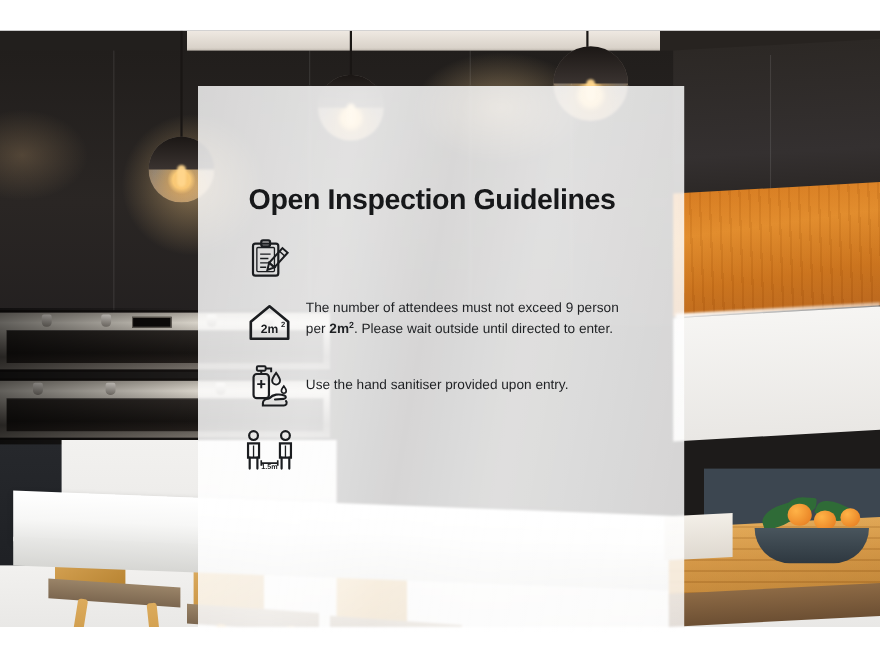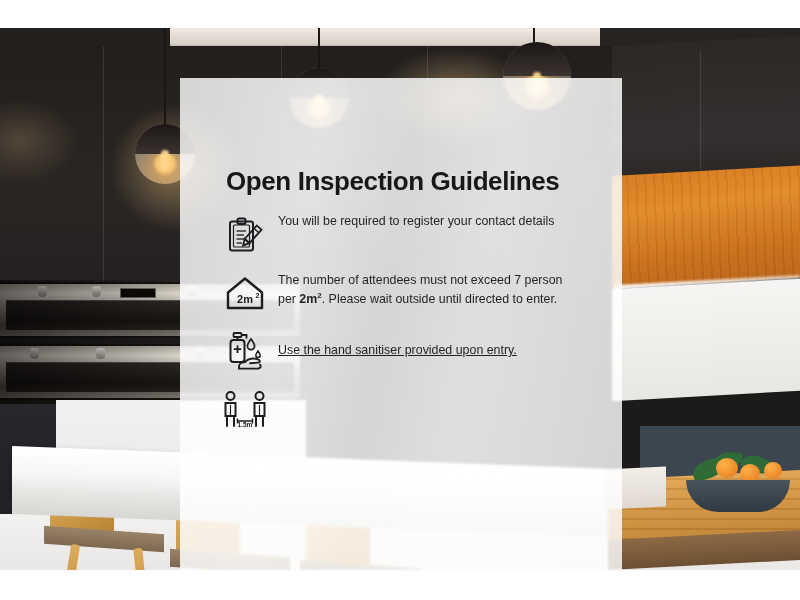--- a/index.html
+++ b/index.html
@@ -239,21 +239,21 @@
   .guide { position:relative; display:flex; align-items:flex-start; min-height:52px; margin-bottom:6px; }
   .guide-icon {
     flex:0 0 54px; width:54px; height:48px;
     display:flex; align-items:center; justify-content:center;
   }
   .guide-text {
     flex:1; font-size:12.4px; line-height:16px; color:#1f2124;
     padding-top:2px; padding-left:6px;
   }
   .guide.g1 .guide-text { padding-top:1px; }
-  .guide.g3 .guide-text { padding-top:14px;text-decoration:underline; }
+  .guide.g3 .guide-text { padding-top:14px; }
   .guide.g4 .guide-text { padding-top:6px; }
   .guide-text b { font-weight:bold; }
   .sup { font-size:8px; vertical-align:super; font-weight:bold; }
 
   svg { display:block; }
 </style>
 </head>
 <body>
 
 <div id="screen">
@@ -379,34 +379,34 @@
             <line x1="11.5" y1="23" x2="21" y2="23" stroke="#1b1d20" stroke-width="1.3"></line>
             <line x1="11.5" y1="27" x2="17" y2="27" stroke="#1b1d20" stroke-width="1.3"></line>
             <g transform="rotate(42 27 20)">
               <rect x="23.5" y="9" width="6.4" height="18" fill="none" stroke="#1b1d20" stroke-width="1.8"></rect>
               <path d="M23.5 27 L26.7 33 L29.9 27 Z" fill="none" stroke="#1b1d20" stroke-width="1.8"></path>
               <line x1="23.5" y1="13" x2="29.9" y2="13" stroke="#1b1d20" stroke-width="1.4"></line>
             </g>
           </svg>
         </div>
         <div class="guide-text">
-          <span>You will be required to register your contact details</span><br>
+          <br>
         </div>
       </div>
 
       <div class="guide g2">
         <div class="guide-icon">
           <svg width="42" height="38" viewBox="0 0 42 38">
             <path d="M4 17.5 L21 3.5 L38 17.5 L38 33 L4 33 Z" fill="none" stroke="#1b1d20" stroke-width="2.4" stroke-linejoin="round"></path>
             <text x="21" y="28" text-anchor="middle" font-family="Liberation Sans, sans-serif" font-size="11" font-weight="bold" fill="#1b1d20">2m</text>
             <text x="33.5" y="22.5" text-anchor="middle" font-family="Liberation Sans, sans-serif" font-size="7" font-weight="bold" fill="#1b1d20">2</text>
           </svg>
         </div>
         <div class="guide-text">
-          <span>The number of attendees must not exceed 7 person</span><br>
+          <span>The number of attendees must not exceed 9 person</span><br>
           <span>per </span><b>2m</b><b class="sup">2</b><span>. Please wait outside until directed to enter.</span>
         </div>
       </div>
 
       <div class="guide g3">
         <div class="guide-icon">
           <svg width="40" height="42" viewBox="0 0 40 42">
             <rect x="8.5" y="2" width="8" height="4" rx="1" fill="none" stroke="#1b1d20" stroke-width="1.8"></rect>
             <path d="M12.5 6 L12.5 9" stroke="#1b1d20" stroke-width="1.8"></path>
             <path d="M16.5 4 L21.5 4 L21.5 7.5" fill="none" stroke="#1b1d20" stroke-width="1.8"></path>

